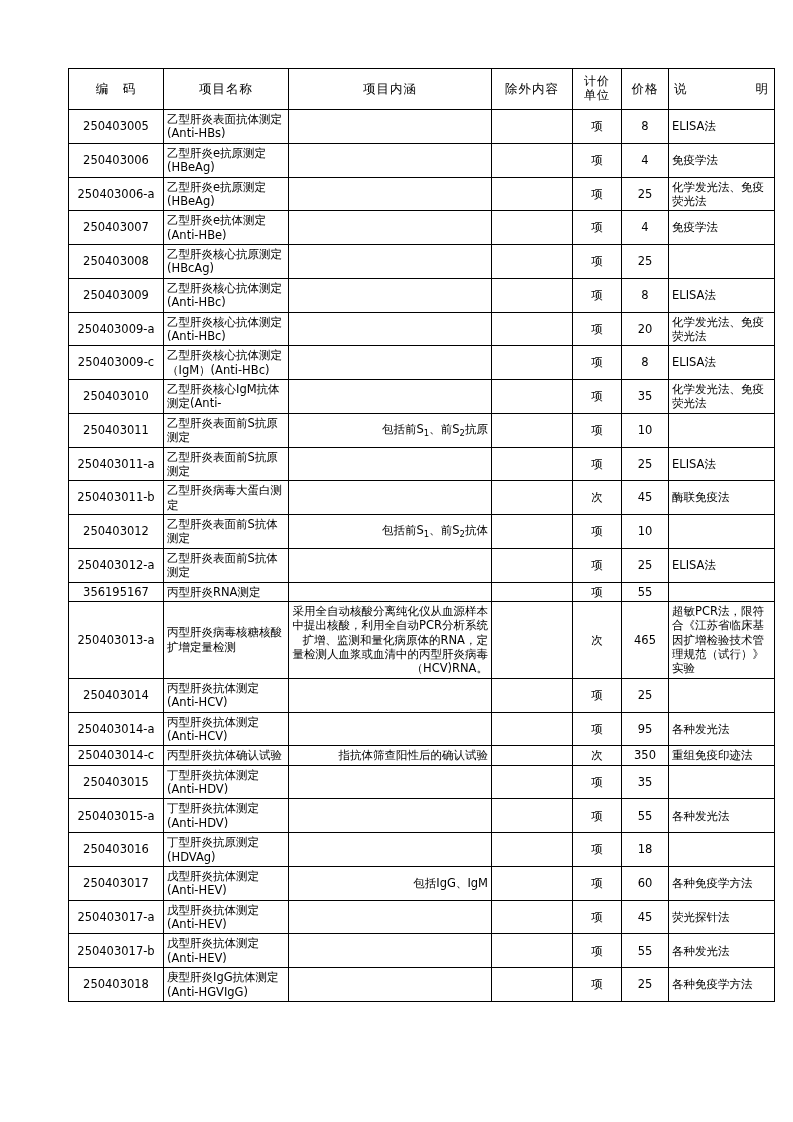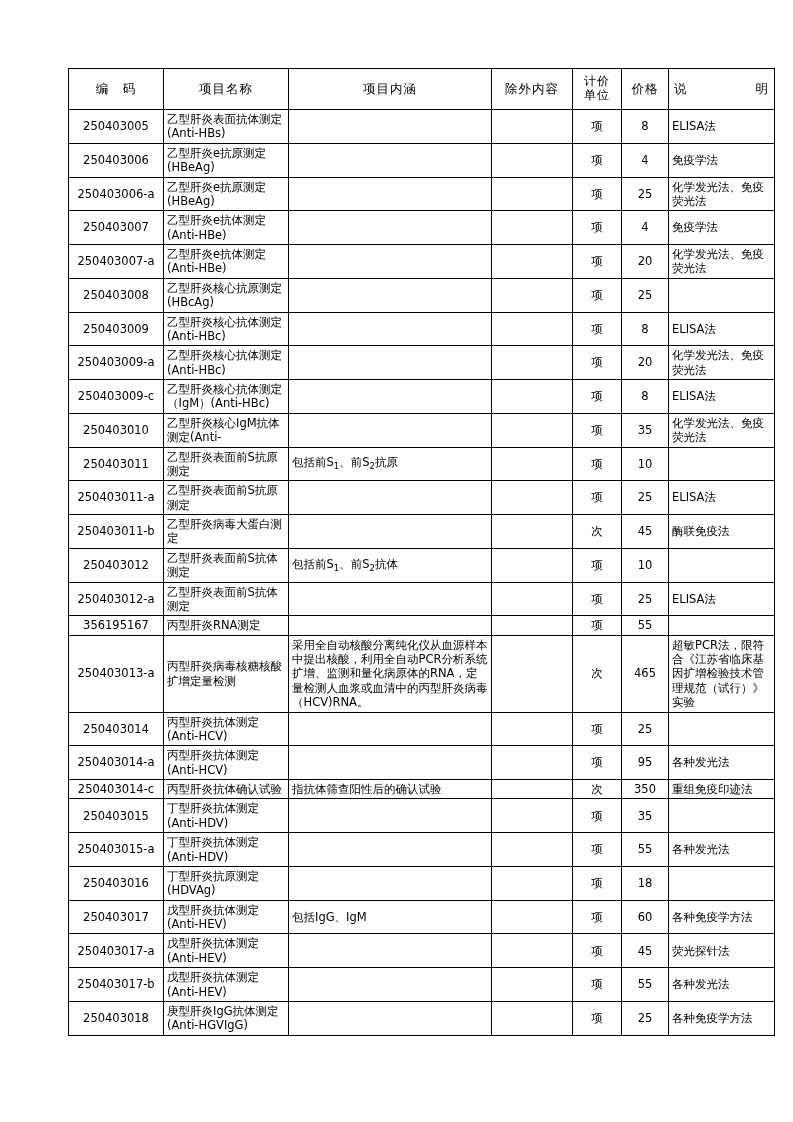--- a/index.html
+++ b/index.html
@@ -37,21 +37,21 @@
   }
   table.price-table thead th {
     text-align: center;
     font-weight: normal;
     height: 36px;
     font-size: 12.5px;
     letter-spacing: 1px;
   }
   .col-code   { width: 88px; text-align: center; }
   .col-name   { width: 118px; text-align: left; }
-  .col-conn   { width: 196px; text-align: left; }
+  .col-conn   { width: 196px; text-align: right; }
   .col-excl   { width: 74px; text-align: left; }
   .col-unit   { width: 42px; text-align: center; }
   .col-price  { width: 40px; text-align: center; }
   .col-note   { width: 99px; text-align: left; }
 
   thead .col-code { text-align: center; }
   thead .col-name { text-align: center; margin-top: 9px; }
   thead .col-conn { text-align: center; }
   thead .col-excl { text-align: center; }
   thead .col-unit { text-align: center; }
@@ -131,29 +131,20 @@
         <tr>
           <td class="col-code">250403007</td>
           <td class="col-name">乙型肝炎e抗体测定(Anti-HBe)</td>
           <td class="col-conn"></td>
           <td class="col-excl"></td>
           <td class="col-unit">项</td>
           <td class="col-price">4</td>
           <td class="col-note">免疫学法</td>
         </tr>
         <tr>
-          <td class="col-code">250403007-a</td>
-          <td class="col-name">乙型肝炎e抗体测定(Anti-HBe)</td>
-          <td class="col-conn"></td>
-          <td class="col-excl"></td>
-          <td class="col-unit">项</td>
-          <td class="col-price">20</td>
-          <td class="col-note">化学发光法、免疫荧光法</td>
-        </tr>
-        <tr>
           <td class="col-code">250403008</td>
           <td class="col-name">乙型肝炎核心抗原测定(HBcAg)</td>
           <td class="col-conn"></td>
           <td class="col-excl"></td>
           <td class="col-unit">项</td>
           <td class="col-price">25</td>
           <td class="col-note"></td>
         </tr>
         <tr>
           <td class="col-code">250403009</td>

